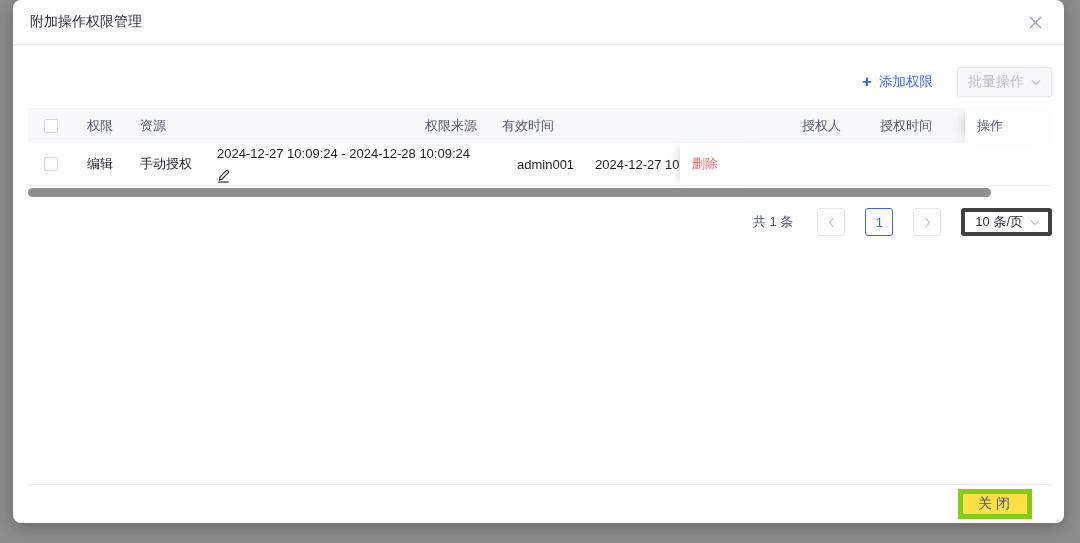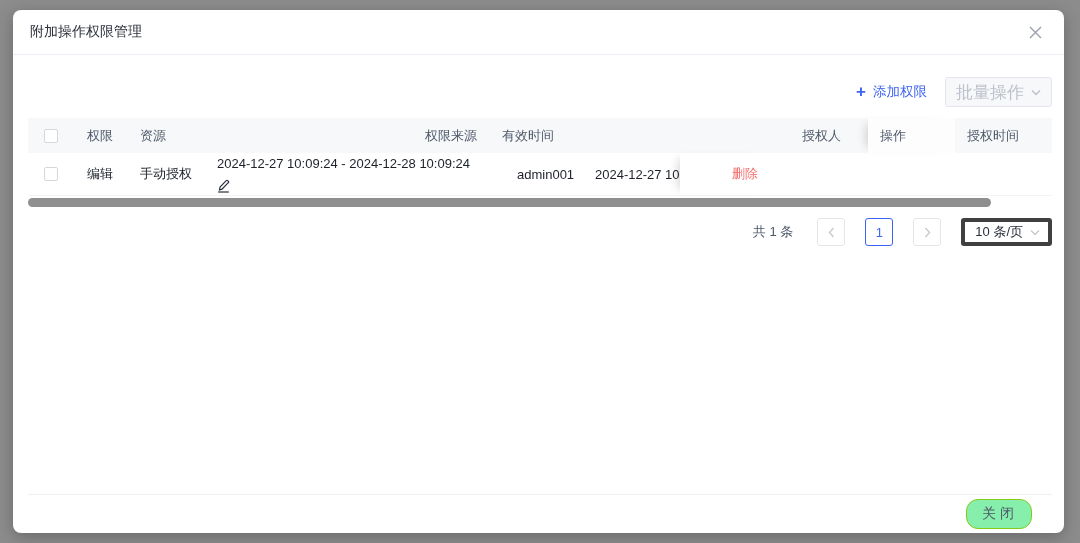--- a/index.html
+++ b/index.html
@@ -1,73 +1,73 @@
 <!DOCTYPE html>
 <html><head>
 <meta charset="utf-8">
 <style>
   * { margin:0; padding:0; box-sizing:border-box; }
   html,body { width:1080px; height:543px; font-family:"Liberation Sans","DejaVu Sans",sans-serif; }
   .backdrop { position:relative; width:1080px; height:543px; background:#8c8c8c; overflow:hidden; }
   .modal {
-    position:absolute; left:13px; top:10px; width:1051px; height:523px;
+    position:absolute; left:13px; top:0; width:1051px; height:523px;
     background:#ffffff; border-radius:8px; display:flex; flex-direction:column;
     box-shadow:0 4px 16px rgba(0,0,0,.25);
   }
   
   .modal-header { height:45px; flex:0 0 45px; display:flex; align-items:center;
     padding:0 18px 0 17px; border-bottom:1px solid #ebeef5; }
   .modal-title { font-size:14px; color:#2a2f3a; }
   .close-btn { margin-left:auto; width:22px; height:22px; display:flex; align-items:center; justify-content:center; cursor:pointer; }
   
   .modal-body { flex:1 1 auto; display:flex; flex-direction:column; padding:0 12px 0 15px; }
   .toolbar { margin-top:22px; height:30px; display:flex; justify-content:flex-end; align-items:center; }
   .add-link { display:flex; align-items:center; gap:7px; color:#3d63f3; font-size:13.5px; cursor:pointer; }
   .add-plus { font-size:17px; font-weight:700; line-height:1; transform:translateY(-1px); }
-  .batch-btn { margin-left:18px; height:30px; min-width:92px; padding:0 10px;
+  .batch-btn { margin-left:24px; height:30px; min-width:92px; padding:0 10px;
     display:flex; align-items:center; justify-content:center; gap:7px;
     background:#f7f8fa; border:1px solid #e5e6eb; border-radius:3px;
-    color:#bcc1cb; font-size:17px; cursor:not-allowed; }
+    color:#bcc1cb; font-size:14px; cursor:not-allowed; }
   
   .table { margin-top:11px; width:1024px; }
   .trow { display:flex; align-items:center; }
   .thead { height:35px; background:#f7f8fa; color:#4e5969; font-size:13px; }
   .tbody-row { height:43px; background:#fff; color:#1d2129; font-size:13px; border-bottom:1px solid #f2f3f5; }
   .cell { padding-left:12px; white-space:nowrap; overflow:hidden; height:100%; display:flex; align-items:center; }
   .c-check { flex:0 0 47px; padding-left:16px; }
   .c-perm  { flex:0 0 53px; }
   .c-src   { flex:0 0 77px; }
   .c-res   { flex:0 0 285px; }
   .c-valid { flex:0 0 300px; }
   .c-grantor { flex:0 0 78px; }
   .c-gtime { flex:0 0 97px; }
   .c-op    { flex:0 0 87px; background:#fdfdfe; box-shadow:-8px 0 10px -6px rgba(0,0,0,.16); position:relative; }
   .tbody-row .c-op { background:#ffffff; }
   .checkbox { width:14px; height:14px; border:1px solid #d4d7de; border-radius:2px; background:#fff; cursor:pointer; }
   .res-link { color:#4b6cf5; cursor:pointer; display:flex; align-items:center; gap:6px; }
   .valid-wrap { display:flex; align-items:flex-start; gap:8px;flex-direction:column; }
   .edit-ic { cursor:pointer; display:flex; align-items:center; }
-  .danger-link { color:#f56c6c; cursor:pointer;margin-left:40px; }
+  .danger-link { color:#f56c6c; cursor:pointer; }
   
   .hscroll { width:1024px; height:10px; margin-top:1px; position:relative; }
   .hscroll-thumb { position:absolute; left:0; top:1px; width:94%; height:9px; background:#8f8f8f; border-radius:5px; cursor:pointer; }
   
   .pager { margin-top:10px; display:flex; justify-content:flex-end; align-items:center; gap:20px; height:30px; }
   .pager-total { font-size:13px; color:#4e5969; margin-right:4px; }
   .pg-btn { width:28px; height:28px; border:1px solid #e5e6eb; border-radius:3px; background:#fff;
     display:flex; align-items:center; justify-content:center; cursor:pointer; }
   .pg-btn.disabled { cursor:not-allowed; }
   .pg-page { width:28px; height:28px; border:1px solid #3d63f3; border-radius:3px; background:#fff;
     color:#3d63f3; font-size:13px; display:flex; align-items:center; justify-content:center; cursor:pointer; }
   .pg-size { height:28px; min-width:84px; padding:0 8px 0 10px; border:4px solid #404040; border-radius:3px;
     background:#fff; color:#2a2f3a; font-size:13px; display:flex; align-items:center; gap:7px; cursor:pointer; }
   
   .modal-footer { margin-top:auto; flex:0 0 39px; border-top:1px solid #f0f0f0;
     display:flex; align-items:center; justify-content:flex-end; padding-right:20px; }
-  .footer-close-btn { height:30px; padding:0 13px; background:#86efac; border:1px solid #84cc16; border-radius:12px;
+  .footer-close-btn { height:30px; padding:0 13px; background:#fde047; border:5px solid #84cc16; border-radius:0;
     font-size:14px; color:#4e5969; letter-spacing:4px; text-indent:2px; display:flex; align-items:center; cursor:pointer; }
   svg { display:block; }
 </style>
 </head>
 <body>
 
 <div class="backdrop">
   <div class="modal">
 
     <div class="modal-header">
@@ -97,22 +97,22 @@
       <div class="table">
         <div class="trow thead">
           <div class="cell c-check">
             <span class="checkbox"></span>
           </div>
           <div class="cell c-perm">权限</div>
           <div class="cell c-res">资源</div>
           <div class="cell c-src">权限来源</div>
           <div class="cell c-valid">有效时间</div>
           <div class="cell c-grantor">授权人</div>
+          <div class="cell c-gtime">授权时间</div>
           <div class="cell c-op">操作</div>
-          <div class="cell c-gtime">授权时间</div>
         </div>
 
         <div class="trow tbody-row">
           <div class="cell c-check">
             <span class="checkbox"></span>
           </div>
           <div class="cell c-perm">编辑</div>
           <div class="cell c-src">手动授权</div>
           <div class="cell c-valid">
             <span class="valid-wrap">

